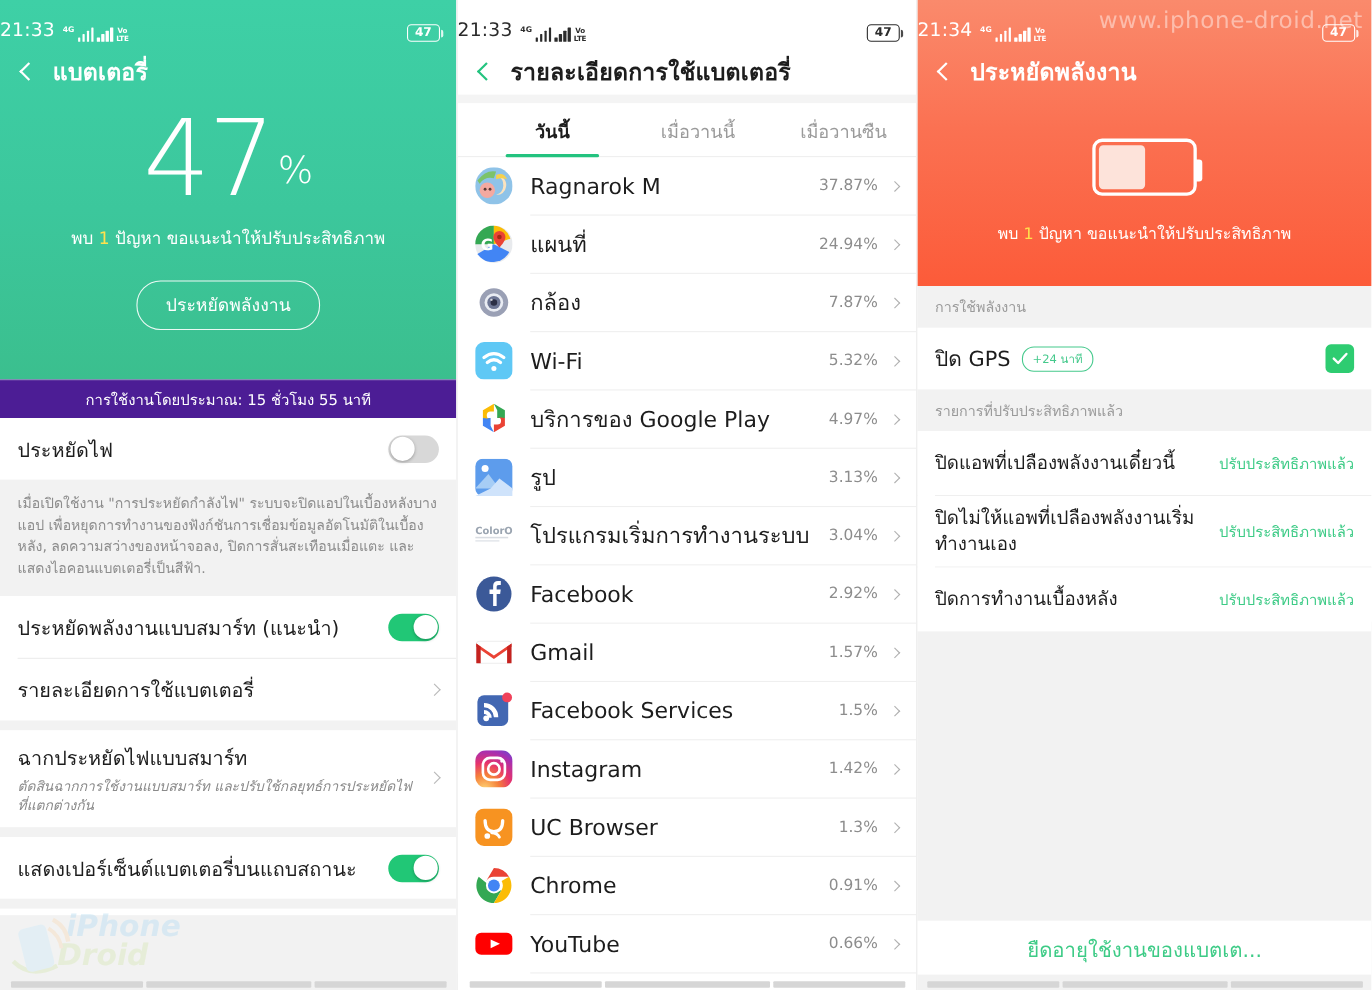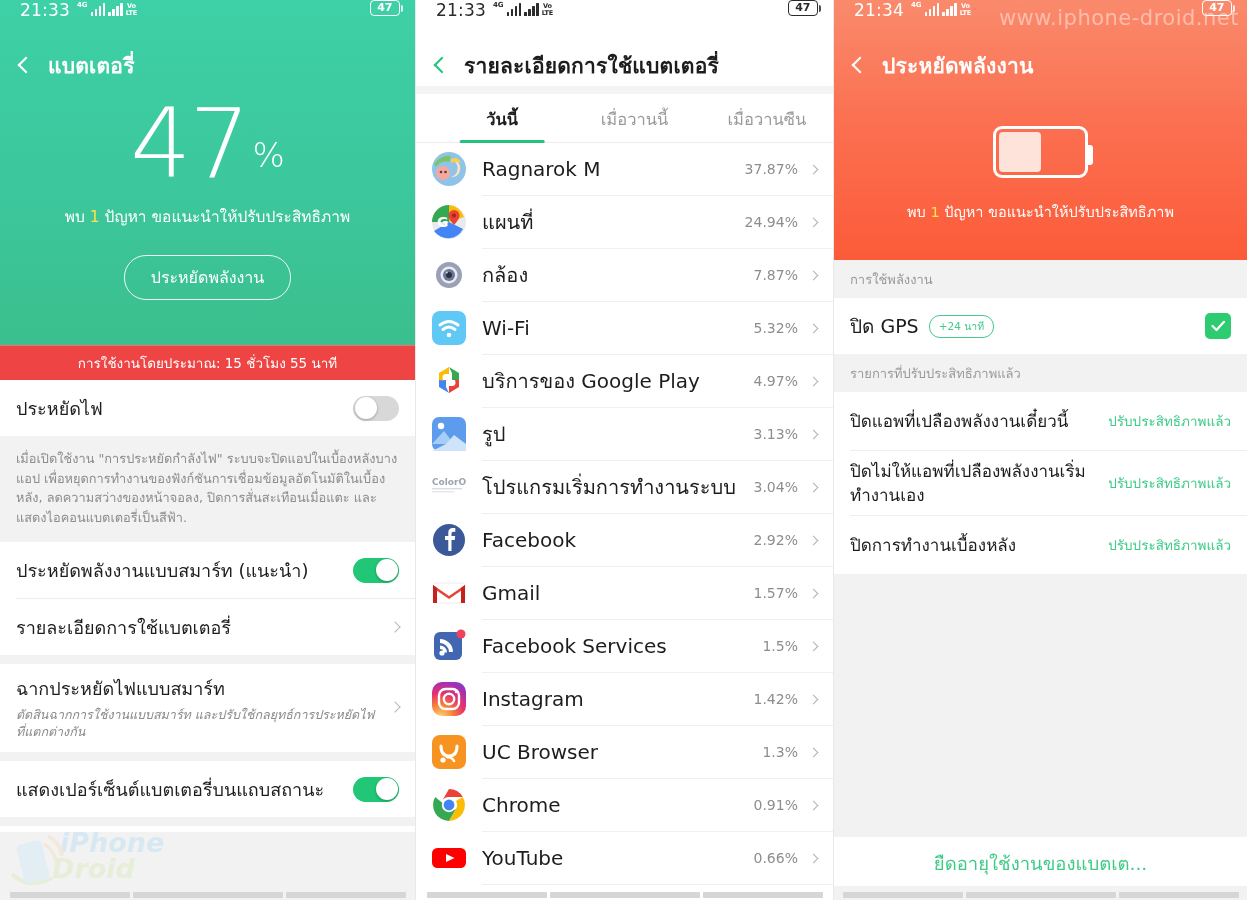--- a/index.html
+++ b/index.html
@@ -10,22 +10,22 @@
     overflow: hidden;
   }
   .screens { display: flex; width: 1247px; height: 900px; }
   .panel { position: relative; height: 900px; overflow: hidden; background: #fff; }
   .p1 { width: 415px; }
   .p2 { width: 418px; border-left: 1px solid #e8e8e8; }
   .p3 { width: 414px; border-left: 1px solid #e8e8e8; }
 
   
   .statusbar {
-    height: 38px; display: flex; align-items: flex-start;
-    padding: 0 12px 0 20px; position: relative; z-index: 5;
+    height: 38px; display: flex; align-items: flex-end;
+    padding: 0 12px 0 0; position: relative; z-index: 5;
   }
   .sb-time { font-size: 17px; letter-spacing: .2px; }
   .sb-icons { display: flex; align-items: flex-end; gap: 3px; margin-left: 7px; height: 16px; }
   .bars { display: flex; align-items: flex-end; gap: 1.5px; height: 13px; }
   .bars i { width: 2.5px; display: block; border-radius: .5px; }
   .bars i:nth-child(1){ height: 4px; } .bars i:nth-child(2){ height: 7px; }
   .bars i:nth-child(3){ height: 10px; } .bars i:nth-child(4){ height: 13px; }
   .volte { font-size: 6.5px; line-height: 6.5px; text-align: center; font-weight: bold; letter-spacing: -.2px;}
   .sb-4g { font-size: 7px; line-height:7px; margin-bottom: 7px; font-weight:bold;}
   .sb-right { margin-left: auto; display: flex; align-items: center; }
@@ -58,21 +58,21 @@
   .bigpct .sym { font-size: 34px; line-height: 34px; font-weight: 300; margin-top: 42px; margin-left: 4px; }
   .issue-line { font-size: 15.5px; margin-top: 12px; }
   .issue-line .cnt { color: #FFE14D; }
   .pill-btn {
     display: inline-block; margin-top: 26px; padding: 9px 26px;
     border: 1.5px solid rgba(255,255,255,.9); border-radius: 22px;
     font-size: 16px; color: #fff;
   }
   .est-bar {
     position: absolute; top: 345px; left: 0; right: 0; height: 35px;
-    background: #ef4444; color: #fff; font-size: 13.5px;
+    background: #4c1d95; color: #fff; font-size: 13.5px;
     display: flex; align-items: center; justify-content: center;
     border-top: 1px solid rgba(255,255,255,.22);
   }
 
   
   .settings { position: absolute; top: 380px; left: 0; right: 0; bottom: 0; background: #fff; }
   .srow {
     display: flex; align-items: center; padding: 0 16px; min-height: 56px;
     background: #fff;
   }

